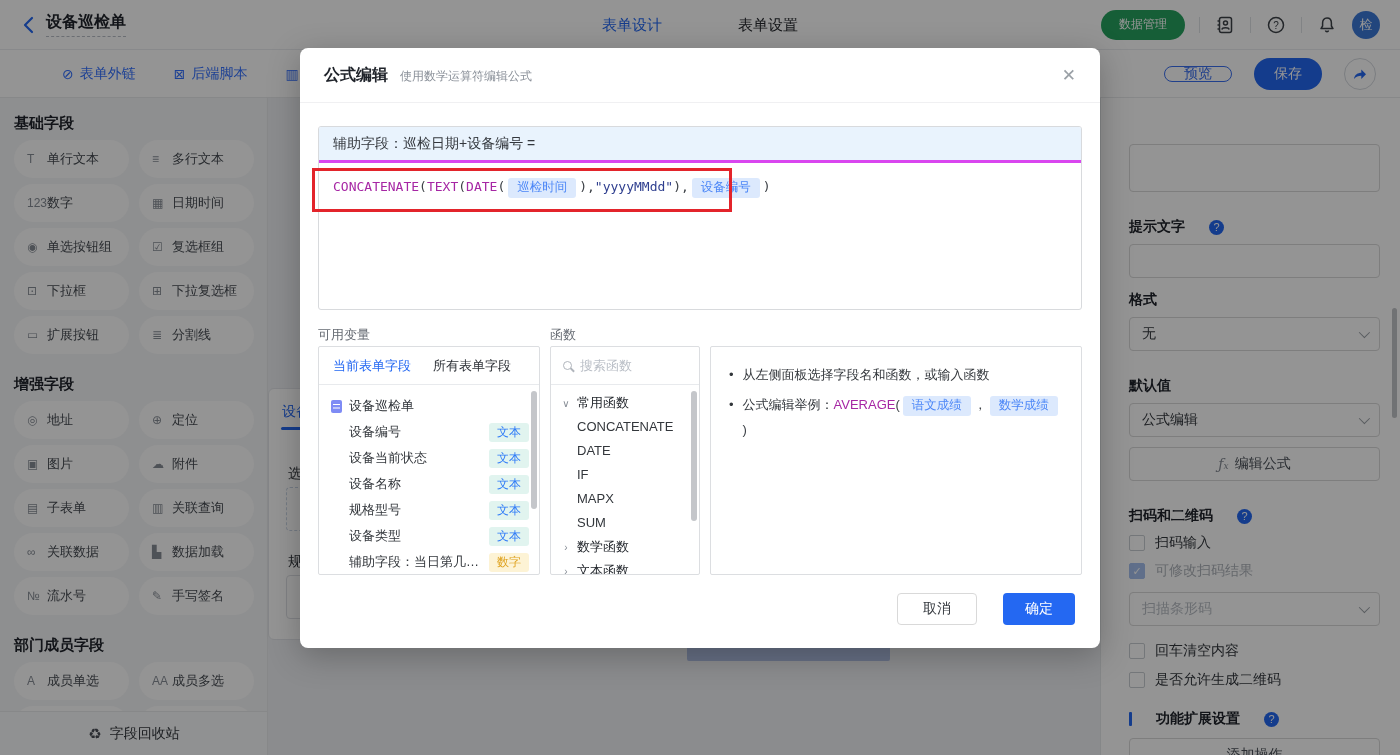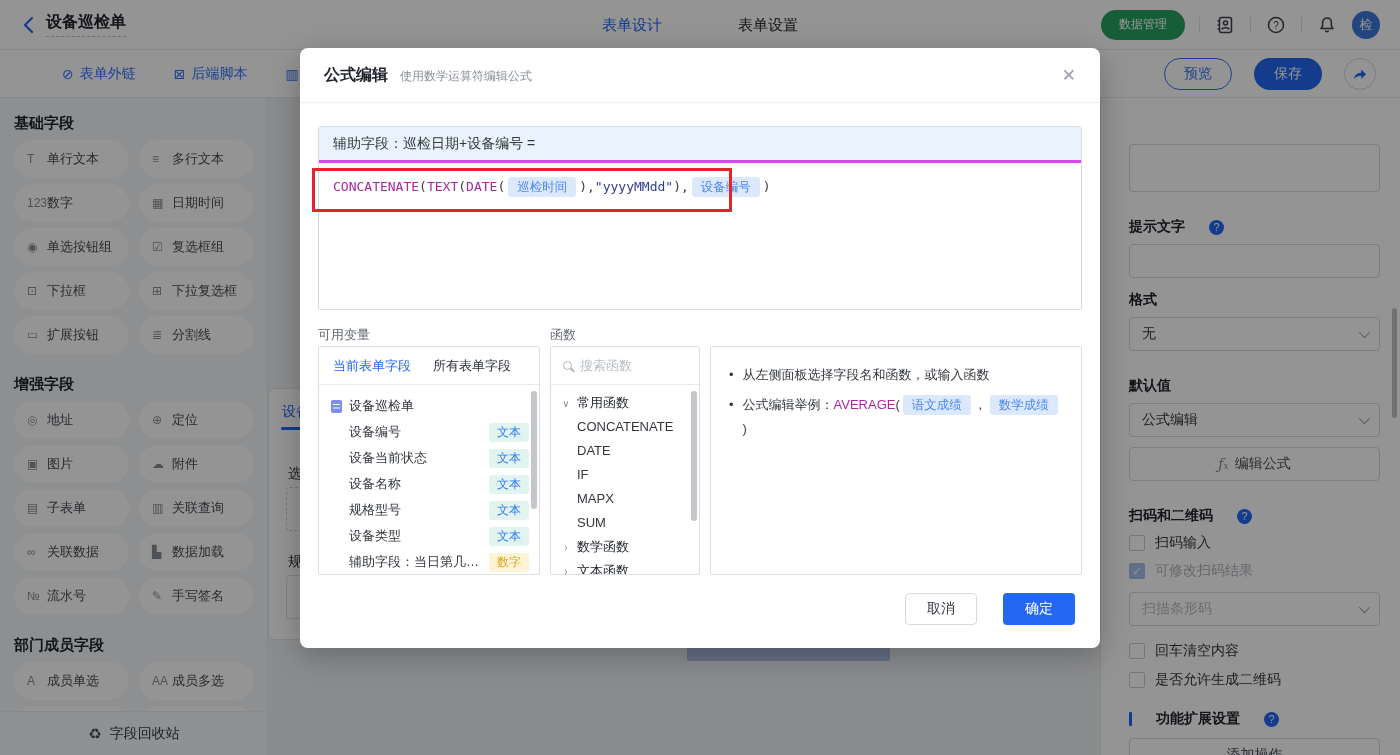--- a/index.html
+++ b/index.html
@@ -18,21 +18,21 @@
   .h-sep{width:1px;height:16px;background:#dfe2e6}
   .h-ic{width:22px;height:22px;display:flex;align-items:center;justify-content:center;cursor:pointer}
   .avatar{width:28px;height:28px;border-radius:50%;background:#3c79d8;color:#fff;font-size:13px;display:flex;align-items:center;justify-content:center;cursor:pointer}
 
   
   .toolbar{position:absolute;left:0;top:50px;width:1400px;height:48px;background:#fff;border-bottom:1px solid #e8eaed;display:flex;align-items:center;z-index:1}
   .tb-links{display:flex;gap:38px;padding-left:62px}
   .tb-link{display:flex;align-items:center;gap:6px;font-size:14px;color:#3370ff;cursor:pointer}
   .tb-link .ic{font-size:14px}
   .tb-right{margin-left:auto;display:flex;align-items:center;gap:22px;padding-right:24px}
-  .btn-preview{width:68px;height:32px;border:1px solid #3a6ff0;border-radius:16px;color:#3a6ff0;background:#fff;font-size:14px;display:flex;align-items:center;justify-content:center;cursor:pointer}
+  .btn-preview{width:68px;height:16px;border:1px solid #3a6ff0;border-radius:16px;color:#3a6ff0;background:#fff;font-size:14px;display:flex;align-items:center;justify-content:center;cursor:pointer}
   .btn-save{width:68px;height:32px;border-radius:16px;color:#fff;background:#2468f2;font-size:14px;display:flex;align-items:center;justify-content:center;cursor:pointer}
   .btn-share{width:32px;height:32px;border-radius:50%;border:1px solid #d4d8de;background:#fff;display:flex;align-items:center;justify-content:center;cursor:pointer}
 
   
   .sidebar{position:absolute;left:0;top:98px;width:268px;height:657px;background:#f5f6f8;border-right:1px solid #e8eaed;padding:16px 14px 0;overflow:hidden;z-index:1}
   .sb-title{font-size:15px;font-weight:bold;color:#20242b;height:18px;line-height:18px}
   .sb-section{margin-bottom:21px}
   .sb-section .sb-grid{margin-top:8px}
   .sb-grid{display:grid;grid-template-columns:115px 115px;column-gap:10px;row-gap:6px}
   .pill{height:38px;background:#fff;border-radius:19px;display:flex;align-items:center;padding-left:13px;cursor:pointer}
@@ -84,21 +84,21 @@
   .m-title{font-size:16px;font-weight:bold;color:#20242b}
   .m-sub{font-size:12px;color:#8a9099;margin-left:12px;margin-top:2px}
   .m-close{margin-left:auto;font-size:17px;color:#9aa0a6;cursor:pointer}
 
   .f-box{position:absolute;left:18px;top:78px;width:764px;height:184px;border:1px solid #d8dadd;border-radius:3px;overflow:hidden;background:#fff}
   .f-head{height:36px;background:#e9f3fd;border-bottom:3px solid #d946ef;display:flex;align-items:center;padding:0 14px;font-size:14px;color:#33373d}
   .f-body{padding:12px 14px;font-family:"DejaVu Sans Mono",monospace;font-size:13px;line-height:24px}
   .tk-fn{color:#a626a4}
   .tk-p{color:#3c4046}
   .tk-str{color:#2f3f8f}
-  .tk-chip,.tk-plain{font-family:Liberation Serif, serif}
+  .tk-chip,.tk-plain{font-family:Liberation Mono, monospace}
   .tk-chip{display:inline-block;background:#dce9fd;color:#4b86f7;border-radius:3px;padding:1px 9px;margin:0 3px;font-size:12.5px;line-height:18px;cursor:pointer}
   .tk-plain{color:#33373d}
   .red-annotation{position:absolute;left:12px;top:120px;width:420px;height:44px;border:3px solid #e3242b;z-index:5;pointer-events:none}
 
   .col-label{position:absolute;top:278px;font-size:13px;color:#666b73}
   .panel-box{position:absolute;top:298px;height:229px;border:1px solid #dcdee1;border-radius:2px;background:#fff;overflow:hidden}
   .var-box{left:18px;width:222px}
   .var-tabs{height:38px;border-bottom:1px solid #e8eaed;display:flex;align-items:center;gap:22px;padding-left:14px}
   .var-tab{font-size:13px;color:#2c3036;cursor:pointer}
   .var-tab.active{color:#2468f2}
@@ -123,21 +123,21 @@
   .fn-group-row{height:24px;display:flex;align-items:center;gap:6px;padding-left:10px;cursor:pointer}
   .caret{font-size:10px;color:#878d96;width:10px;text-align:center}
   .fn-group-name{font-size:13px;color:#23272d}
   .fn-item{height:24px;line-height:24px;padding-left:26px;font-size:13px;color:#33373c;cursor:pointer}
   .f-scroll{position:absolute;right:2px;top:44px;width:6px;height:130px;border-radius:3px;background:#c4c6ca}
 
   .hint-box{left:410px;width:372px;padding:16px 18px}
   .hint-row{display:flex;gap:9px;font-size:13px;color:#33373c;line-height:24px;margin-bottom:6px}
   .bullet{flex:none}
 
-  .btn-cancel{position:absolute;right:123px;top:545px;width:72px;height:32px;border:1px solid #d9d9d9;border-radius:4px;background:#fff;color:#33373d;font-size:14px;display:flex;align-items:center;justify-content:center;cursor:pointer}
+  .btn-cancel{position:absolute;right:123px;top:545px;width:80px;height:32px;border:1px solid #d9d9d9;border-radius:4px;background:#fff;color:#33373d;font-size:14px;display:flex;align-items:center;justify-content:center;cursor:pointer}
   .btn-ok{position:absolute;right:25px;top:545px;width:72px;height:32px;border-radius:4px;background:#2468f2;color:#fff;font-size:14px;display:flex;align-items:center;justify-content:center;cursor:pointer}
 </style>
 </head>
 <body>
 
 <div class="header">
   <div class="back">
     <svg width="14" height="18" viewBox="0 0 14 18">
         <polyline points="10,2 3,9 10,16" fill="none" stroke="#2468f2" stroke-width="2.2" stroke-linecap="round" stroke-linejoin="round"></polyline>
       </svg>

